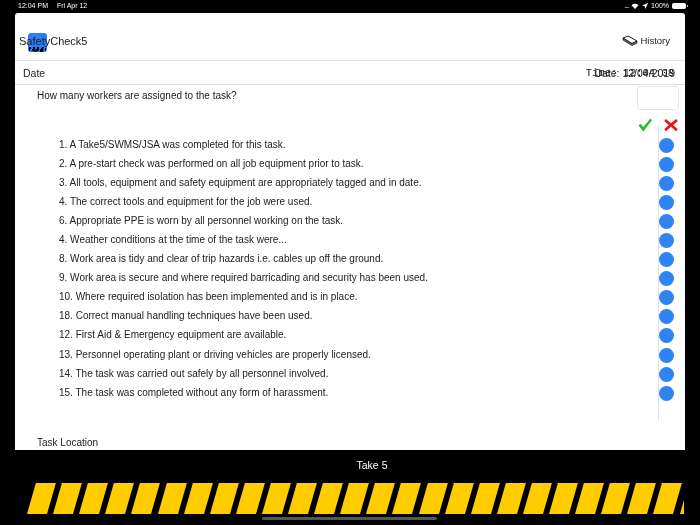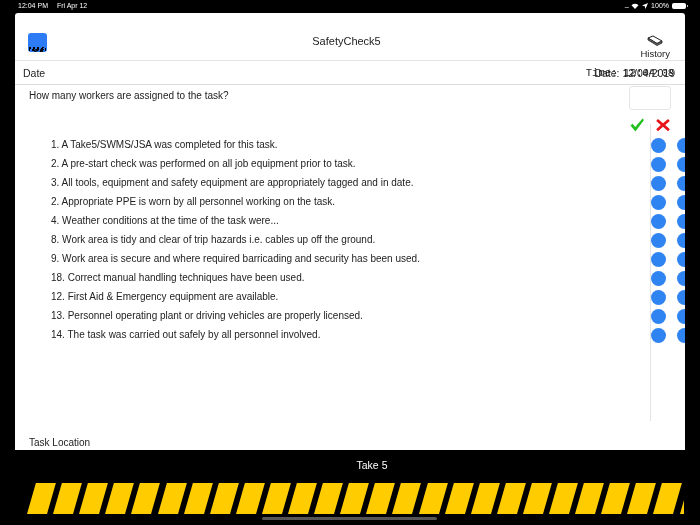--- a/index.html
+++ b/index.html
@@ -12,29 +12,29 @@
   .status-right { position: absolute; right: 14px; top: 2px; display: flex; align-items: center; gap: 3px; }
   .battery { width: 14px; height: 6px; border: 1px solid #fff; border-radius: 1.5px; background: #fff; position: relative; }
   .battery::after { content: ""; position: absolute; right: -3px; top: 1px; width: 1.5px; height: 2px; background: #fff; border-radius: 0 1px 1px 0; }
 
   .card { position: absolute; left: 15px; top: 13px; width: 670px; height: 437px; background: #fff; border-radius: 3px 3px 0 0; overflow: hidden; }
 
   .nav { position: absolute; left: 0; top: 0; width: 670px; height: 48px; border-bottom: 1px solid #e3e3e3; }
   .app-logo { position: absolute; left: 13px; top: 20px; width: 19px; height: 19px; background: #2d7cf6; border-radius: 3px; overflow: hidden; }
   .app-logo .s5 { position: absolute; left: 0; top: 13px; width: 16px; text-align: right; font-size: 9px; font-weight: bold; font-style: italic; color: #000; line-height: 12px; }
   .app-logo .stripes { position: absolute; left: 1px; bottom: 1px; width: 17px; height: 4px; background: repeating-linear-gradient(110deg, #000 0 2px, transparent 2px 4px); }
-  .nav-title { position: absolute; left: 16px; width: 631px; top: 22px; text-align: center; font-size: 11px; color: #222; }
-  .history-btn { position: absolute; right: 15px; top: 22px; display: flex; align-items: center; gap: 2px; font-size: 9.5px; color: #222; cursor: pointer; flex-direction: column; }
+  .nav-title { position: absolute; left: 4px; width: 631px; top: 22px; font-size: 11px; color: #222; }
+  .history-btn { position: absolute; right: 15px; top: 22px; display: flex; gap: 2px; font-size: 9.5px; color: #222; cursor: pointer; }
 
   .info-row { position: absolute; left: 0; top: 49px; width: 670px; height: 23px; border-bottom: 1px solid #dcdcdc; font-size: 10.5px; color: #222; }
   .info-today { position: absolute; left: 8px; top: 5px; }
   .info-date { position: absolute; left: 0; width: 660px; text-align: right; top: 5px; }
   .info-time { position: absolute; right: 11px; top: 5px; font-family: Liberation Mono, monospace; }
 
-  .content { position: absolute; left: 0; top: 73px; width: 670px; height: 288px; }
+  .content { position: absolute; left: 8px; top: 73px; width: 670px; height: 288px; }
   .workers-q { position: absolute; left: 14px; top: 4px; font-size: 10px; color: #222; }
   .workers-input { position: absolute; left: 614px; top: 0; width: 42px; height: 24px; border: 1px solid #e6e6e6; border-radius: 3px; background: #fff; }
 
   .col-head-yes { position: absolute; left: 614px; top: 31px; width: 16px; height: 16px; }
   .col-head-no { position: absolute; left: 640px; top: 31px; width: 16px; height: 16px; }
   .col-divider { position: absolute; left: 635px; top: 38px; width: 1px; height: 297px; background: #e3e3e3; }
 
   .q-list { position: absolute; left: 0; top: 50px; width: 670px; padding-left: 22px; }
   .q-row { position: relative; height: 19.05px; }
   .q-text { position: absolute; left: 14px; top: 3px; font-size: 10px; color: #222; white-space: nowrap; }
@@ -115,56 +115,71 @@
           <span class="q-text">2. A pre-start check was performed on all job equipment prior to task.</span>
           <span class="radio yes"></span>
           <span class="radio no"></span>
         </div>
         <div class="q-row">
           <span class="q-text">3. All tools, equipment and safety equipment are appropriately tagged and in date.</span>
           <span class="radio yes"></span>
           <span class="radio no"></span>
         </div>
         <div class="q-row">
-          <span class="q-text">2. Appropriate PPE is worn by all personnel working on the task.</span>
+          <span class="q-text">4. The correct tools and equipment for the job were used.</span>
+          <span class="radio yes"></span>
+          <span class="radio no"></span>
+        </div>
+        <div class="q-row">
+          <span class="q-text">6. Appropriate PPE is worn by all personnel working on the task.</span>
           <span class="radio yes"></span>
           <span class="radio no"></span>
         </div>
         <div class="q-row">
           <span class="q-text">4. Weather conditions at the time of the task were...</span>
           <span class="radio yes"></span>
           <span class="radio no"></span>
         </div>
         <div class="q-row">
           <span class="q-text">8. Work area is tidy and clear of trip hazards i.e. cables up off the ground.</span>
           <span class="radio yes"></span>
           <span class="radio no"></span>
         </div>
         <div class="q-row">
           <span class="q-text">9. Work area is secure and where required barricading and security has been used.</span>
           <span class="radio yes"></span>
           <span class="radio no"></span>
         </div>
         <div class="q-row">
+          <span class="q-text">10. Where required isolation has been implemented and is in place.</span>
+          <span class="radio yes"></span>
+          <span class="radio no"></span>
+        </div>
+        <div class="q-row">
           <span class="q-text">18. Correct manual handling techniques have been used.</span>
           <span class="radio yes"></span>
           <span class="radio no"></span>
         </div>
         <div class="q-row">
           <span class="q-text">12. First Aid &amp; Emergency equipment are available.</span>
           <span class="radio yes"></span>
           <span class="radio no"></span>
         </div>
         <div class="q-row">
           <span class="q-text">13. Personnel operating plant or driving vehicles are properly licensed.</span>
           <span class="radio yes"></span>
           <span class="radio no"></span>
         </div>
         <div class="q-row">
           <span class="q-text">14. The task was carried out safely by all personnel involved.</span>
+          <span class="radio yes"></span>
+          <span class="radio no"></span>
+        </div>
+        <div class="q-row">
+          <span class="q-text">15. The task was completed without any form of harassment.</span>
           <span class="radio yes"></span>
           <span class="radio no"></span>
         </div>
       </div>
 
     <div class="task-loc-label">Task Location</div>
 
   </div>
 </div>
 

